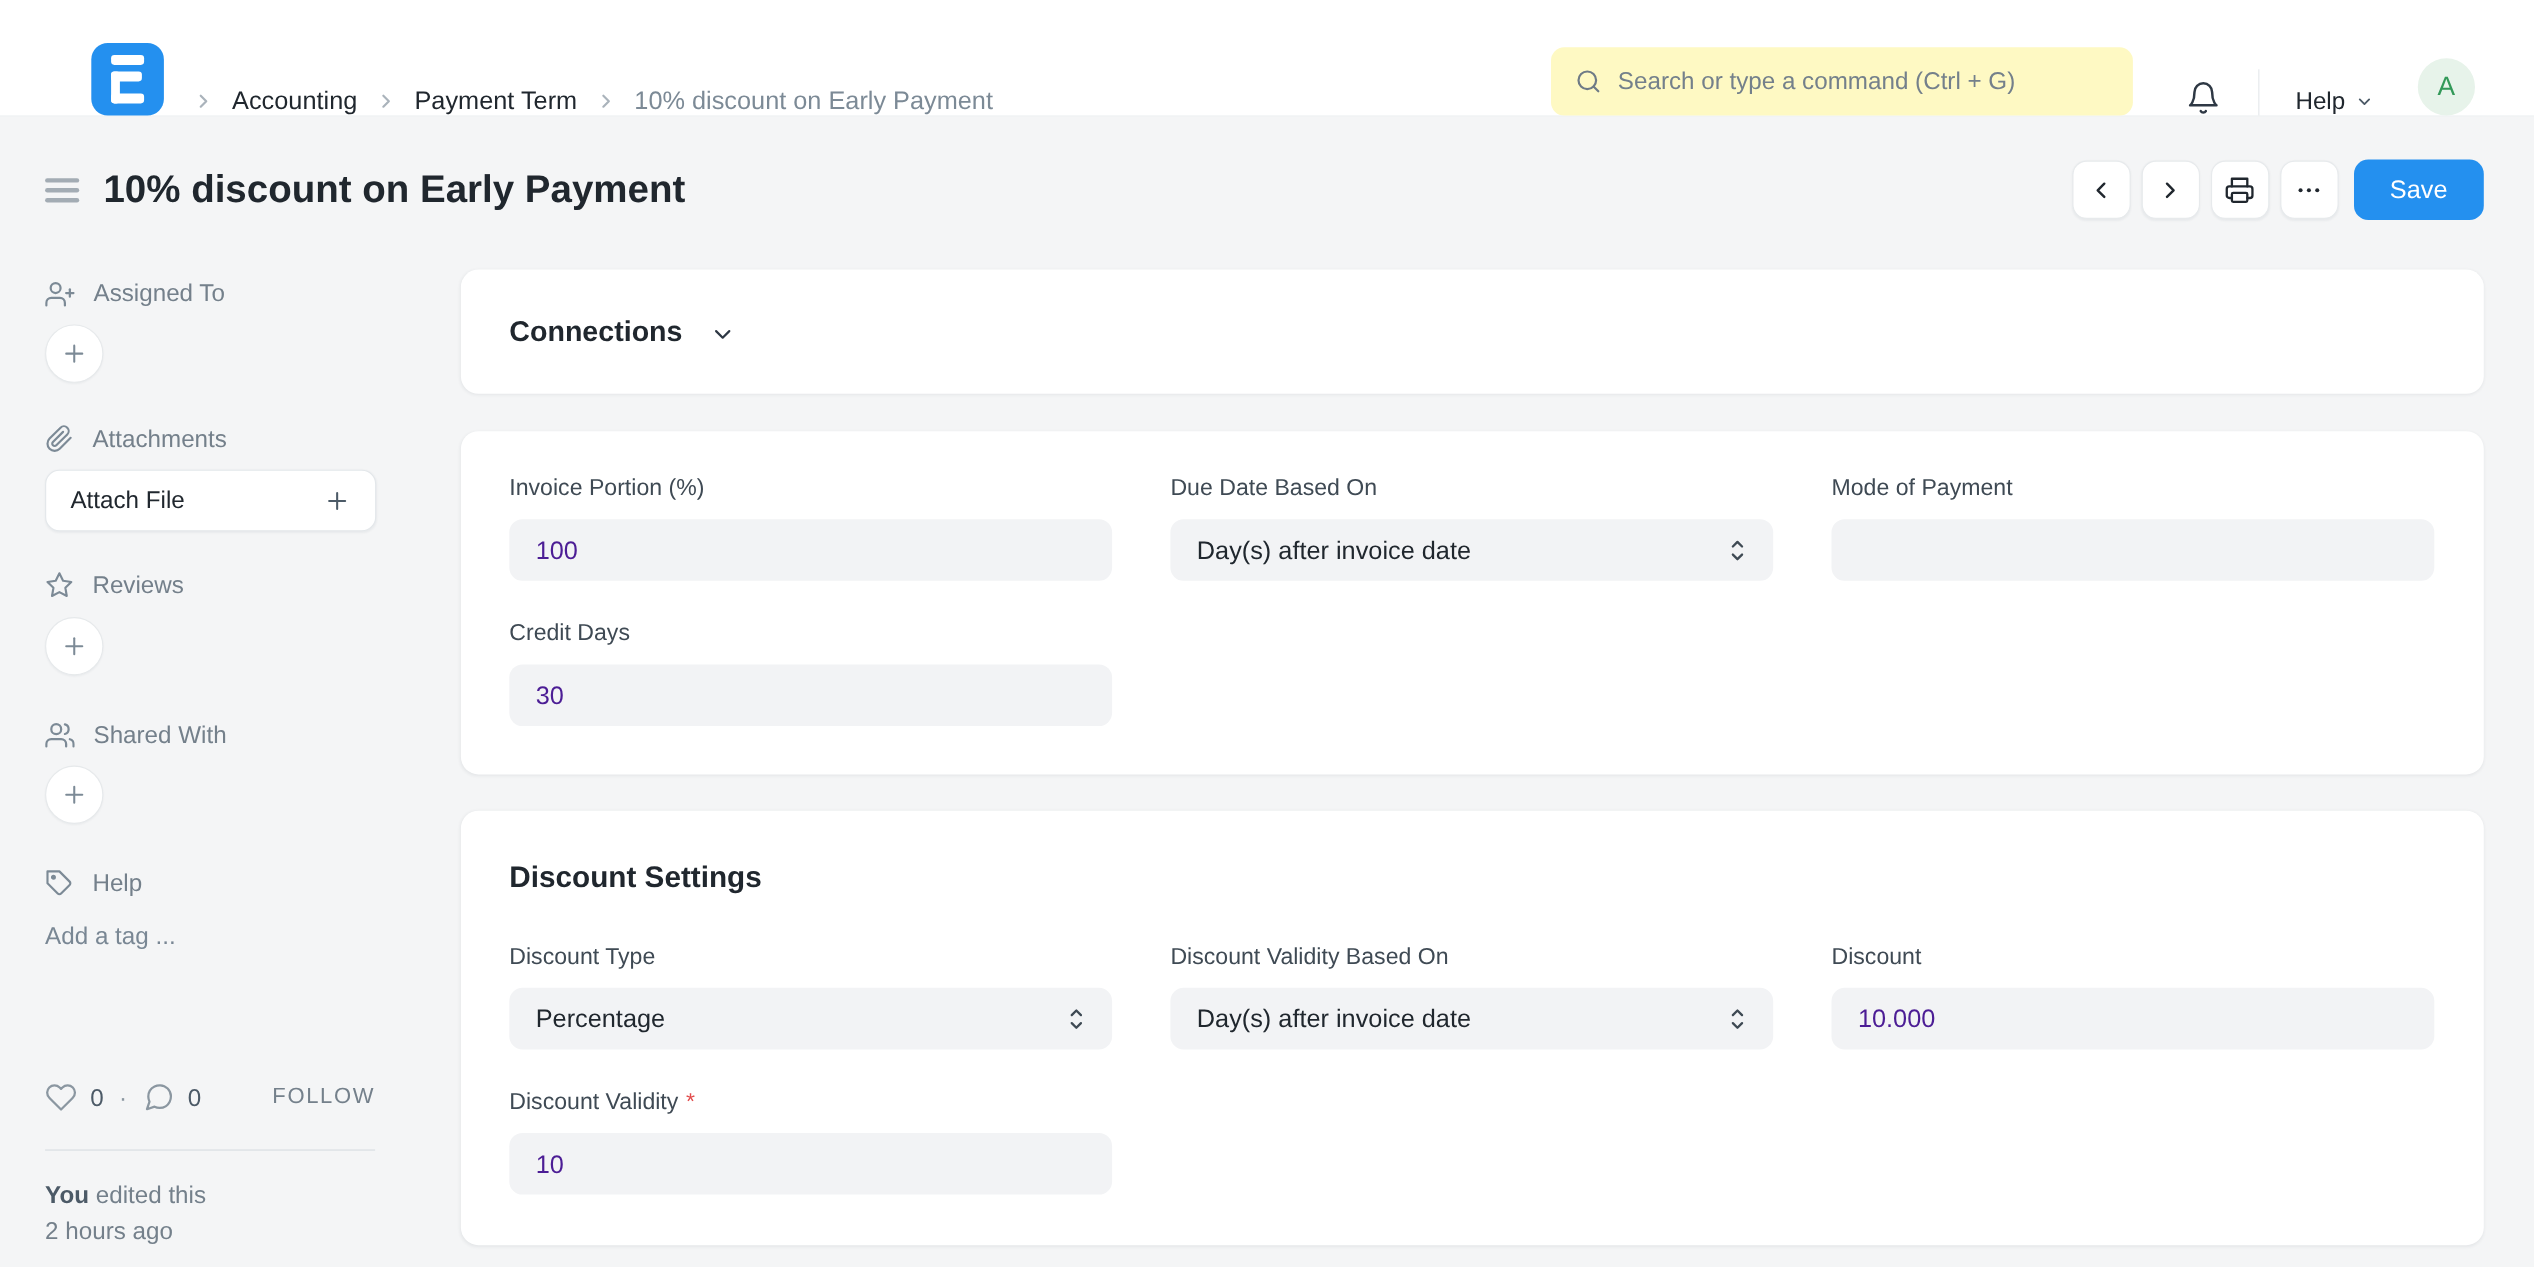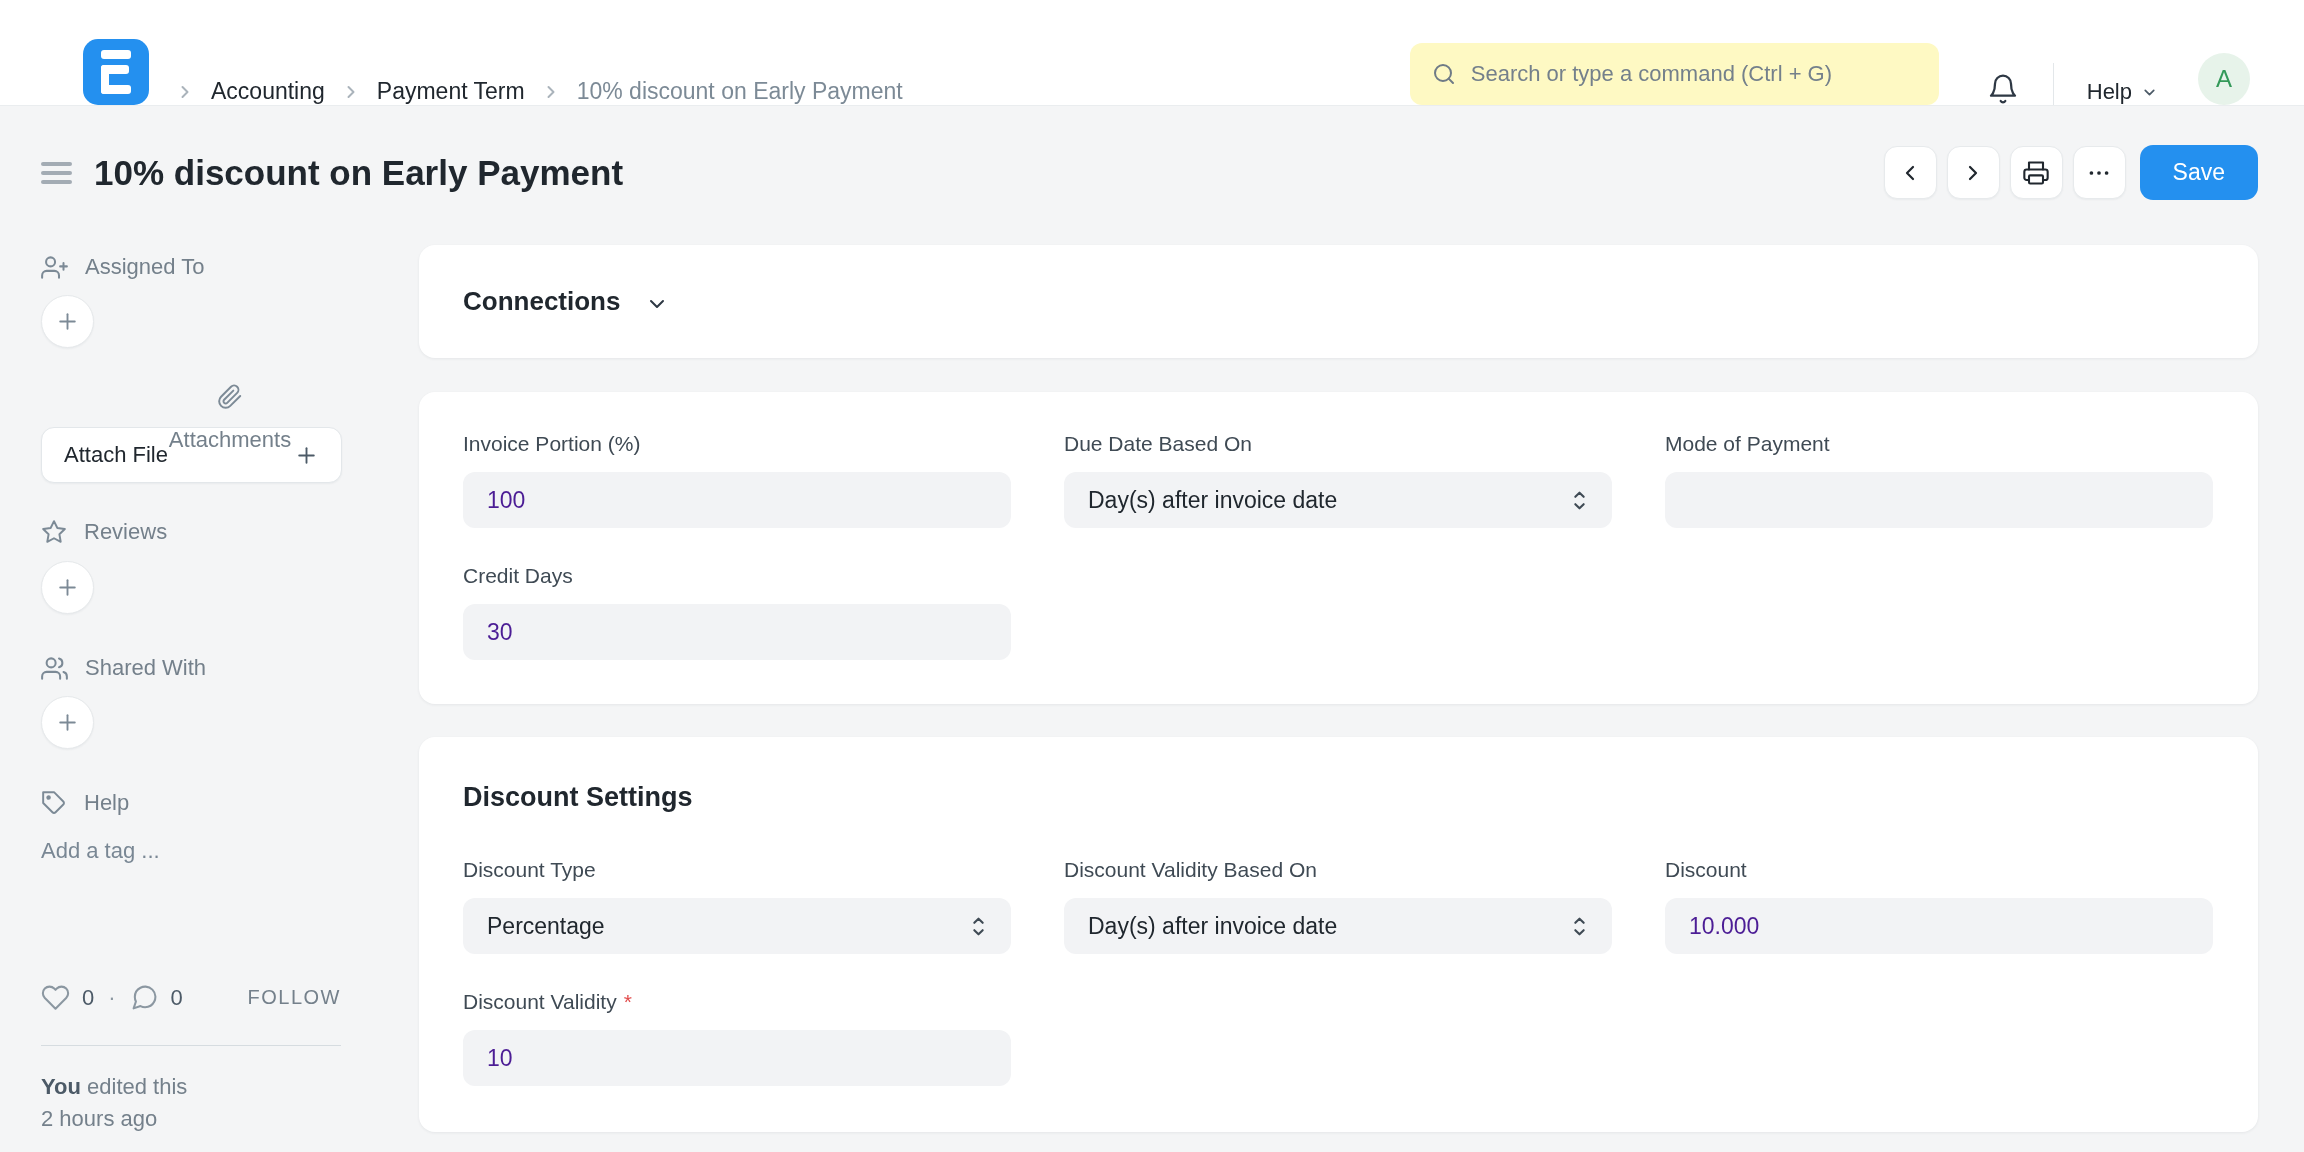--- a/index.html
+++ b/index.html
@@ -238,21 +238,21 @@
           </svg>
         <span>Assigned To</span>
       </div>
       <div class="plus-circle" style="margin-top:13px;">
         <svg width="25" height="25" viewBox="0 0 24 24" fill="none" stroke="currentColor" stroke-width="1.8" stroke-linecap="round">
             <line x1="12" y1="5" x2="12" y2="19"></line>
             <line x1="5" y1="12" x2="19" y2="12"></line>
           </svg>
       </div>
 
-      <div class="side-head" style="margin-top:36px;flex-direction:column;">
+      <div class="side-head" style="margin-top:36px;">
         <svg width="26" height="26" viewBox="0 0 24 24" fill="none" stroke="currentColor" stroke-width="1.8" stroke-linecap="round" stroke-linejoin="round">
             <path d="M21.44 11.05l-9.19 9.19a6 6 0 0 1-8.49-8.49l9.19-9.19a4 4 0 0 1 5.66 5.66l-9.2 9.19a2 2 0 0 1-2.83-2.83l8.49-8.48"></path>
           </svg>
         <span>Attachments</span>
       </div>
       <div class="attach-btn" style="margin-top:13px;">
         <span>Attach File</span>
         <svg width="25" height="25" viewBox="0 0 24 24" fill="none" stroke="currentColor" stroke-width="1.8" stroke-linecap="round">
             <line x1="12" y1="5" x2="12" y2="19"></line>
             <line x1="5" y1="12" x2="19" y2="12"></line>

